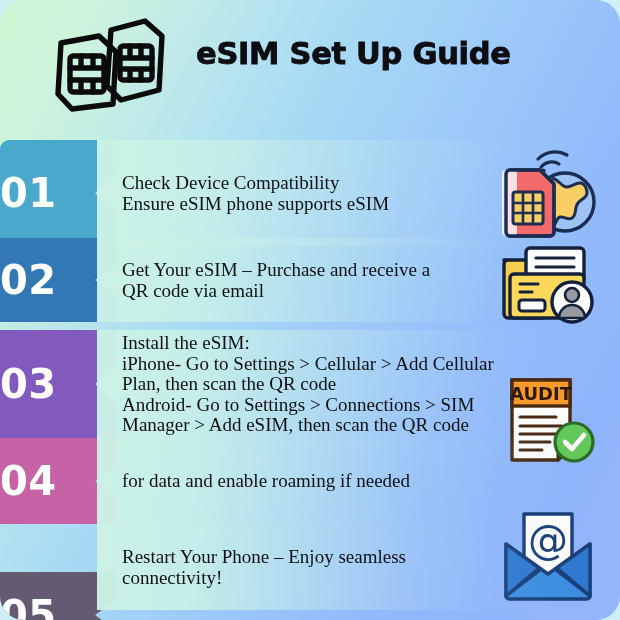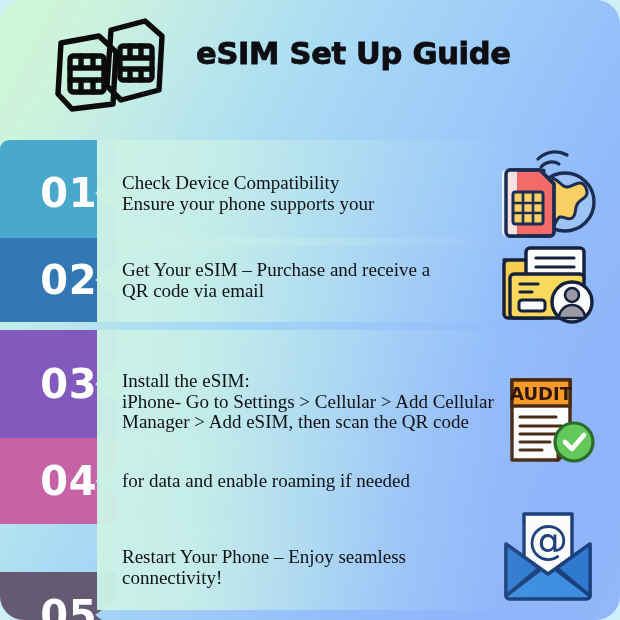--- a/index.html
+++ b/index.html
@@ -78,21 +78,21 @@
   }
   .step-last .band {
     border-bottom-left-radius: 9px;
   }
 
   .band-number {
     position: absolute;
     left: 0; top: 50%;
     transform: translateY(-50%);
     width: 97px;
-    text-align: right;
+    text-align: left;
     color: #ffffff;
     font-family: "DejaVu Sans", sans-serif;
     font-size: 40px;
     font-weight: 700;
     letter-spacing: 0.5px;
     line-height: 1;
   }
 
   
   .panel {
@@ -155,21 +155,21 @@
     <div id="title">eSIM Set Up Guide</div>
   </div>
 
   <div class="step step-first" style="top:140px; height:106px;">
     <div class="band" style="background:#4aa8cc;">
       <div class="band-number">01</div>
     </div>
     <div class="panel">
       <div class="panel-text">
         <span class="line">Check Device Compatibility</span>
-        <span class="line">Ensure your phone supports your</span>
+        <span class="line">Ensure eSIM phone supports eSIM</span>
       </div>
     </div>
 
     <div class="side-icon" style="top:8px; width:100px; height:92px;">
       <svg viewBox="0 0 100 92" width="100" height="92" aria-hidden="true">
 
         <g fill="none" stroke="#1b2d52" stroke-width="3.2" stroke-linecap="round">
           <path d="M43 19 a14 14 0 0 1 18 -3"></path>
           <path d="M40 11 a24 24 0 0 1 29 -4"></path>
         </g>
@@ -218,23 +218,25 @@
         <path d="M61 82 a13 13 0 0 1 26 0 z" fill="#9a9aa2" stroke="#14213d" stroke-width="2.6" stroke-linejoin="round"></path>
       </svg>
     </div>
   </div>
 
   <div class="step" style="top:330px; height:108px;">
     <div class="band" style="background:#8259bd;">
       <div class="band-number">03</div>
     </div>
     <div class="panel">
-      <div class="panel-text" style="width:345px;margin-top:18px;">
+      <div class="panel-text" style="width:345px;">
         <span class="line">Install the eSIM:</span>
         <span class="line">iPhone- Go to Settings &gt; Cellular &gt; Add Cellular</span>
+        <span class="line">Plan, then scan the QR code</span>
+        <span class="line">Android- Go to Settings &gt; Connections &gt; SIM</span>
         <span class="line">Manager &gt; Add eSIM, then scan the QR code</span>
       </div>
     </div>
 
     <div class="side-icon" style="top:44px; width:100px; height:92px;">
       <svg viewBox="0 0 100 92" width="100" height="92" aria-hidden="true">
 
         <path d="M14 6 h58 v68 l-12 12 h-46 z" fill="#fcfcfc" stroke="#4a2a12" stroke-width="3.4" stroke-linejoin="round"></path>
 
         <rect x="14" y="6" width="58" height="26" fill="#f79a2b" stroke="#4a2a12" stroke-width="3.4"></rect>

